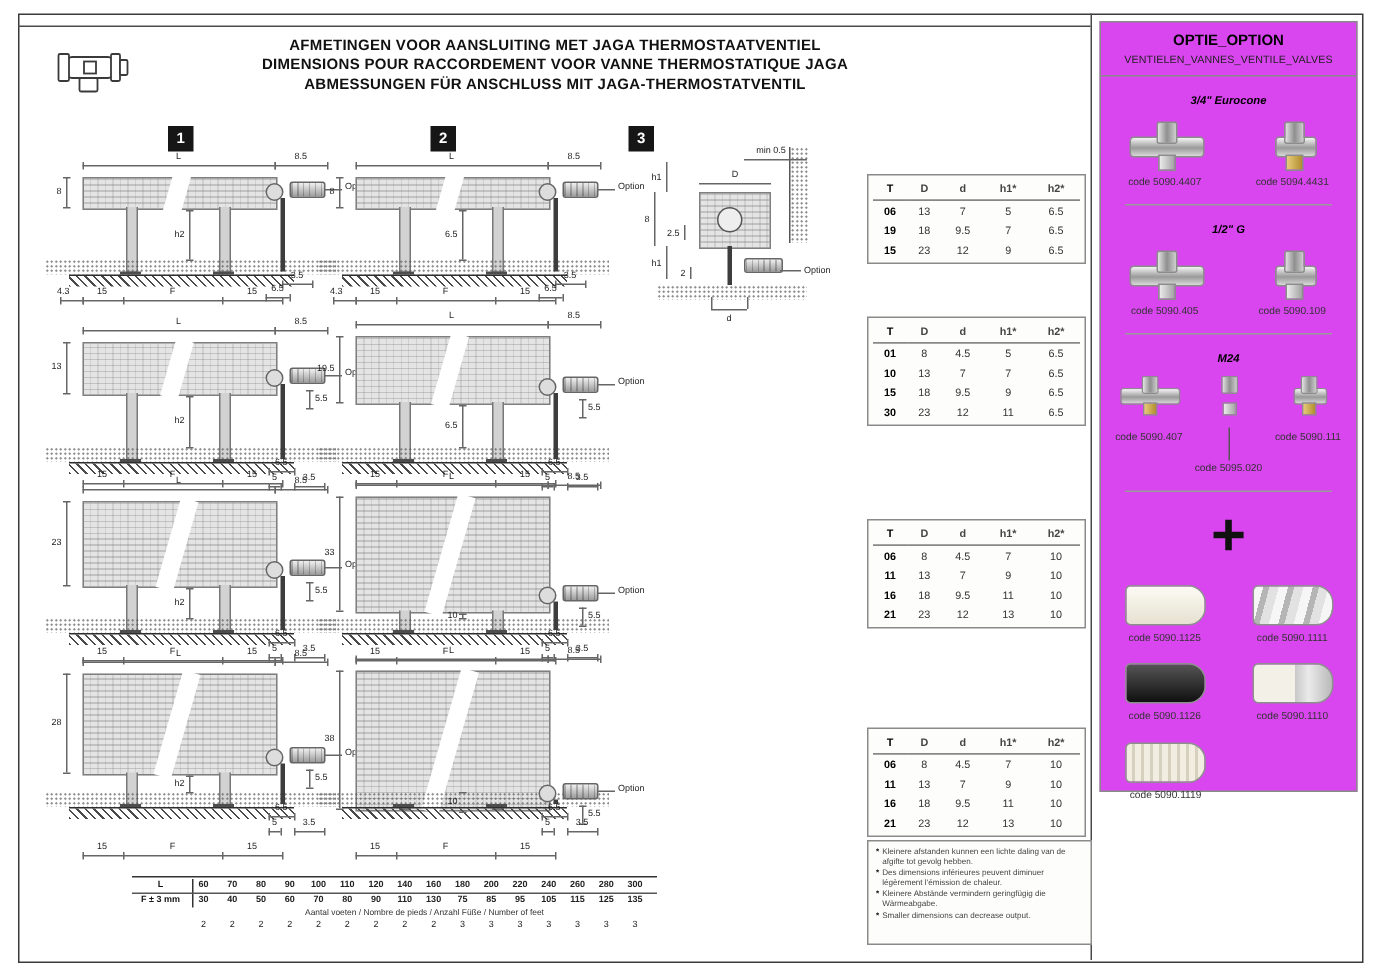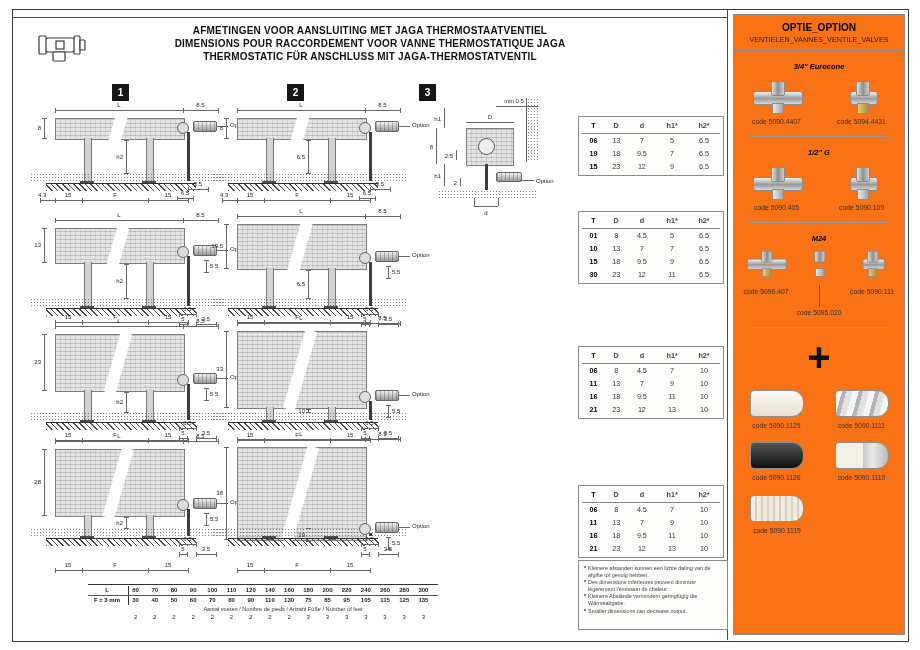--- a/index.html
+++ b/index.html
@@ -52,21 +52,21 @@
   
   #size-table{position:absolute;left:88px;top:584px;width:350px;border-top:1px solid #333;padding-top:1px;}
   .st-row{display:flex;position:relative;}
   .st-label{width:38px;text-align:center;font-weight:bold;font-size:6px;line-height:9px;color:#111;}
   .st-cell{width:19.2px;text-align:center;font-size:6px;line-height:9px;color:#222;font-weight:bold;}
   #st-l{border-bottom:1px solid #555;}
   #st-vline{position:absolute;left:40px;top:1px;height:19px;width:1px;background:#333;}
   .st-note{margin-left:40px;text-align:center;font-size:5.6px;color:#333;line-height:8px;}
   #st-feet .st-cell{font-weight:normal;}
   
-  #option-panel{position:absolute;left:733px;top:14px;width:172px;height:621px;border:1px solid #8a8a8a;background:#f97316;box-sizing:border-box;}
+  #option-panel{position:absolute;left:733px;top:14px;width:172px;height:514px;border:1px solid #8a8a8a;background:#d946ef;box-sizing:border-box;}
   #op-header{border-bottom:1px solid #8a8a8a;text-align:center;padding:7px 0 6px;}
   #op-title{font-size:10px;font-weight:bold;color:#000;}
   #op-subtitle{font-size:7.1px;color:#222;margin-top:3px;letter-spacing:.1px;}
   .op-heading{text-align:center;font-size:7.5px;font-weight:bold;font-style:italic;margin-top:11px;color:#000;}
   .op-row{display:flex;justify-content:space-around;margin-top:8px;}
   .op-row3{display:flex;justify-content:space-between;padding:0 6px;margin-top:6px;}
   .op-item{text-align:center;}
   .op-code{font-size:6.8px;color:#333;margin-top:5px;white-space:nowrap;}
   .op-divider{width:138px;height:1px;background:#9a9a9a;margin:11px auto 0;}
   .op-midline{width:1px;height:22px;background:#555;margin:2px auto 0;}
@@ -103,21 +103,21 @@
     <rect x="38" y="10" width="6" height="18" rx="1"></rect>
     <rect x="44" y="14" width="5" height="10" rx="1"></rect>
     <rect x="17" y="26" width="12" height="9" rx="1"></rect>
     <rect x="20" y="15" width="8" height="8"></rect>
   </g>
 </svg>
 
 <div id="title-block">
   <div>AFMETINGEN VOOR AANSLUITING MET JAGA THERMOSTAATVENTIEL</div>
   <div>DIMENSIONS POUR RACCORDEMENT VOOR VANNE THERMOSTATIQUE JAGA</div>
-  <div>THERMOSTATIC FÜR ANSCHLUSS MIT JAGA-THERMOSTATVENTIL</div>
+  <div>ABMESSUNGEN FÜR ANSCHLUSS MIT JAGA-THERMOSTATVENTIL</div>
 </div>
 
 <div class="badge" style="left:112px;top:84px;">1</div>
 <div class="badge" style="left:287px;top:84px;">2</div>
 <div class="badge" style="left:419px;top:84px;">3</div>
 
 <div id="drawing-stage">
     <div class="dcell" style="left: 30px; top: 103px; width: 200px; height: 111px;">
       <div class="rad-body" style="left: 25px; top: 15px; width: 128px; height: 20px;"></div>
       <div class="rad-slash" style="left: 82px; top: 13px; height: 26px;"></div>

